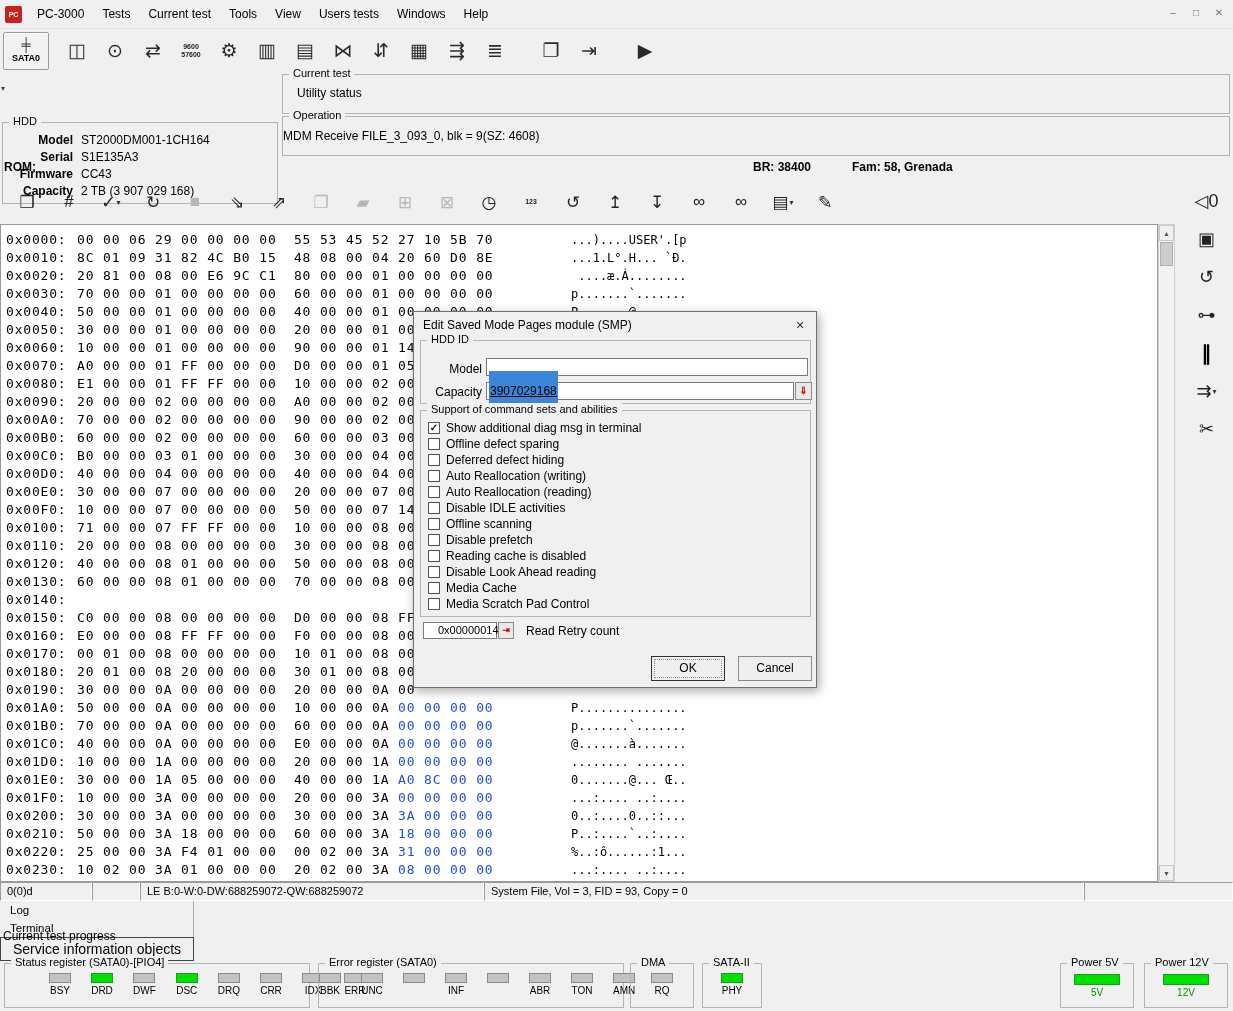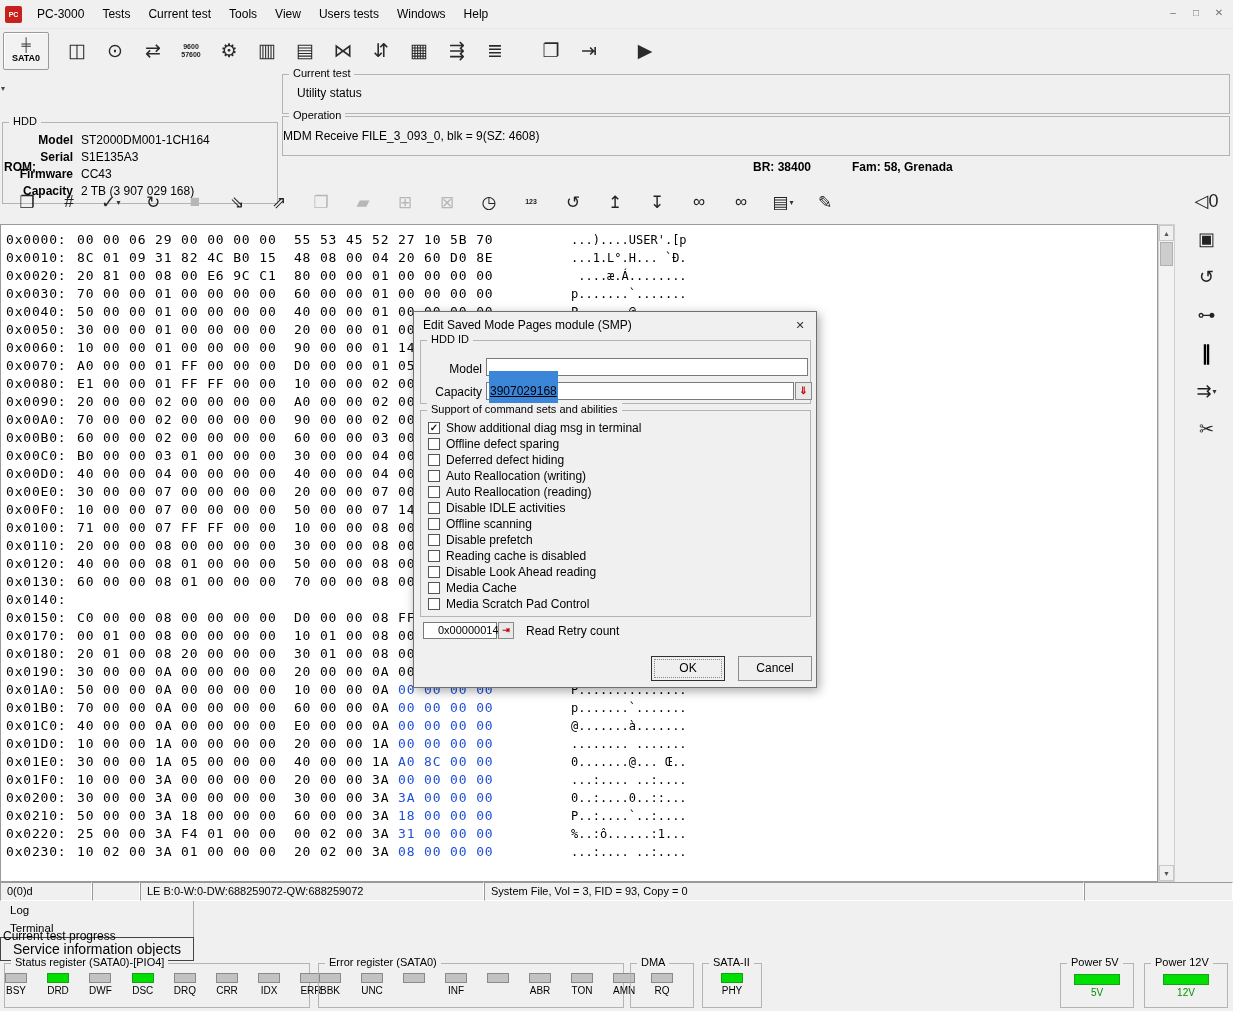--- a/index.html
+++ b/index.html
@@ -70,21 +70,21 @@
   .scroll-thumb { position:absolute; left:1px; right:1px; top:17px; height:24px; background:#cdcdcd; border:1px solid #b0b0b0; }
   
   #status-cells { position:absolute; left:0; top:882px; width:1233px; height:19px; display:flex; }
   .sb-cell { border:1px solid; border-color:#9a9a9a #fff #fff #9a9a9a; height:19px; line-height:17px; font-size:11px; padding:0 6px; white-space:nowrap; overflow:hidden; }
   .sb0 { width:92px; } .sb1 { width:48px; } .sb2 { width:344px; } .sb3 { width:600px; text-align:left; } .sb4 { flex:1; }
   #tabsrow { position:absolute; left:0; top:901px; width:1233px; height:24px; display:flex; align-items:flex-start; }
   .tab { padding:3px 10px; font-size:11.5px; border-right:1px solid #aaa; }
   .tab.active { border:1px solid #444; background:#f0f0f0; padding:3px 12px; font-size:14px; }
   #progress-label { position:absolute; left:3px; top:929px; }
   
-  #fs-status { left:4px; top:963px; width:306px; height:45px; }
+  #fs-status { left:4px; top:963px; width:306px; height:45px;padding-left:44px; }
   #fs-error  { left:318px; top:963px; width:306px; height:45px; }
   #fs-dma    { left:630px; top:963px; width:64px; height:45px; }
   #fs-sata   { left:702px; top:963px; width:60px; height:45px; }
   #fs-p5     { left:1060px; top:963px; width:74px; height:45px; }
   #fs-p12    { left:1144px; top:963px; width:84px; height:45px; }
   .led-row { display:flex; justify-content:space-around; padding-top:9px;gap:20px; }
   .led-slot { display:flex; flex-direction:column; align-items:center; width:34px; }
   .led { width:22px; height:10px; background:#c2c2c2; border:1px solid #8a8a8a; }
   .led.on { background:#00e000; border-color:#18a018; }
   .led-label { font-size:10px; margin-top:2px; height:11px; }
@@ -355,20 +355,21 @@
         <div class="hex-row"><span class="hex-addr">0x00C0:</span><span class="hex-bytegroup"><span>B0 00 00 03 01 00 00 00  30 00 00 04 00</span></span></div>
         <div class="hex-row"><span class="hex-addr">0x00D0:</span><span class="hex-bytegroup"><span>40 00 00 04 00 00 00 00  40 00 00 04 00</span></span></div>
         <div class="hex-row"><span class="hex-addr">0x00E0:</span><span class="hex-bytegroup"><span>30 00 00 07 00 00 00 00  20 00 00 07 00</span></span></div>
         <div class="hex-row"><span class="hex-addr">0x00F0:</span><span class="hex-bytegroup"><span>10 00 00 07 00 00 00 00  50 00 00 07 14</span></span></div>
         <div class="hex-row"><span class="hex-addr">0x0100:</span><span class="hex-bytegroup"><span>71 00 00 07 FF FF 00 00  10 00 00 08 00</span></span></div>
         <div class="hex-row"><span class="hex-addr">0x0110:</span><span class="hex-bytegroup"><span>20 00 00 08 00 00 00 00  30 00 00 08 00</span></span></div>
         <div class="hex-row"><span class="hex-addr">0x0120:</span><span class="hex-bytegroup"><span>40 00 00 08 01 00 00 00  50 00 00 08 00</span></span></div>
         <div class="hex-row"><span class="hex-addr">0x0130:</span><span class="hex-bytegroup"><span>60 00 00 08 01 00 00 00  70 00 00 08 00</span></span></div>
         <div class="hex-row"><span class="hex-addr">0x0140:</span></div>
         <div class="hex-row"><span class="hex-addr">0x0150:</span><span class="hex-bytegroup"><span>C0 00 00 08 00 00 00 00  D0 00 00 08 FF</span></span></div>
+        <div class="hex-row"><span class="hex-addr">0x0160:</span><span class="hex-bytegroup"><span>E0 00 00 08 FF FF 00 00  F0 00 00 08 00</span></span></div>
         <div class="hex-row"><span class="hex-addr">0x0170:</span><span class="hex-bytegroup"><span>00 01 00 08 00 00 00 00  10 01 00 08 00</span></span></div>
         <div class="hex-row"><span class="hex-addr">0x0180:</span><span class="hex-bytegroup"><span>20 01 00 08 20 00 00 00  30 01 00 08 00</span></span></div>
         <div class="hex-row"><span class="hex-addr">0x0190:</span><span class="hex-bytegroup"><span>30 00 00 0A 00 00 00 00  20 00 00 0A 00</span></span></div>
         <div class="hex-row"><span class="hex-addr">0x01A0:</span><span class="hex-bytegroup"><span>50 00 00 0A 00 00 00 00  10 00 00 0A </span><span class="hl">00 00 00 00</span></span><span class="hex-ascii">P...............</span></div>
         <div class="hex-row"><span class="hex-addr">0x01B0:</span><span class="hex-bytegroup"><span>70 00 00 0A 00 00 00 00  60 00 00 0A </span><span class="hl">00 00 00 00</span></span><span class="hex-ascii">p.......`.......</span></div>
         <div class="hex-row"><span class="hex-addr">0x01C0:</span><span class="hex-bytegroup"><span>40 00 00 0A 00 00 00 00  E0 00 00 0A </span><span class="hl">00 00 00 00</span></span><span class="hex-ascii">@.......à.......</span></div>
         <div class="hex-row"><span class="hex-addr">0x01D0:</span><span class="hex-bytegroup"><span>10 00 00 1A 00 00 00 00  20 00 00 1A </span><span class="hl">00 00 00 00</span></span><span class="hex-ascii">........ .......</span></div>
         <div class="hex-row"><span class="hex-addr">0x01E0:</span><span class="hex-bytegroup"><span>30 00 00 1A 05 00 00 00  40 00 00 1A </span><span class="hl">A0 8C 00 00</span></span><span class="hex-ascii">0.......@... Œ..</span></div>
         <div class="hex-row"><span class="hex-addr">0x01F0:</span><span class="hex-bytegroup"><span>10 00 00 3A 00 00 00 00  20 00 00 3A </span><span class="hl">00 00 00 00</span></span><span class="hex-ascii">...:.... ..:....</span></div>
         <div class="hex-row"><span class="hex-addr">0x0200:</span><span class="hex-bytegroup"><span>30 00 00 3A 00 00 00 00  30 00 00 3A </span><span class="hl">3A 00 00 00</span></span><span class="hex-ascii">0..:....0..::...</span></div>

